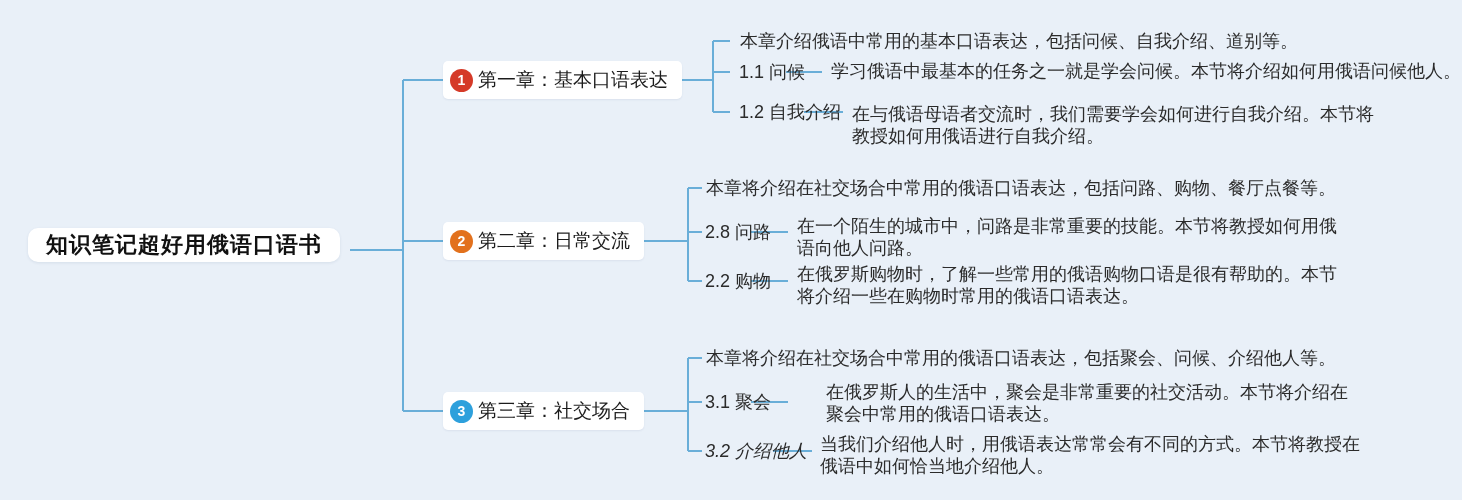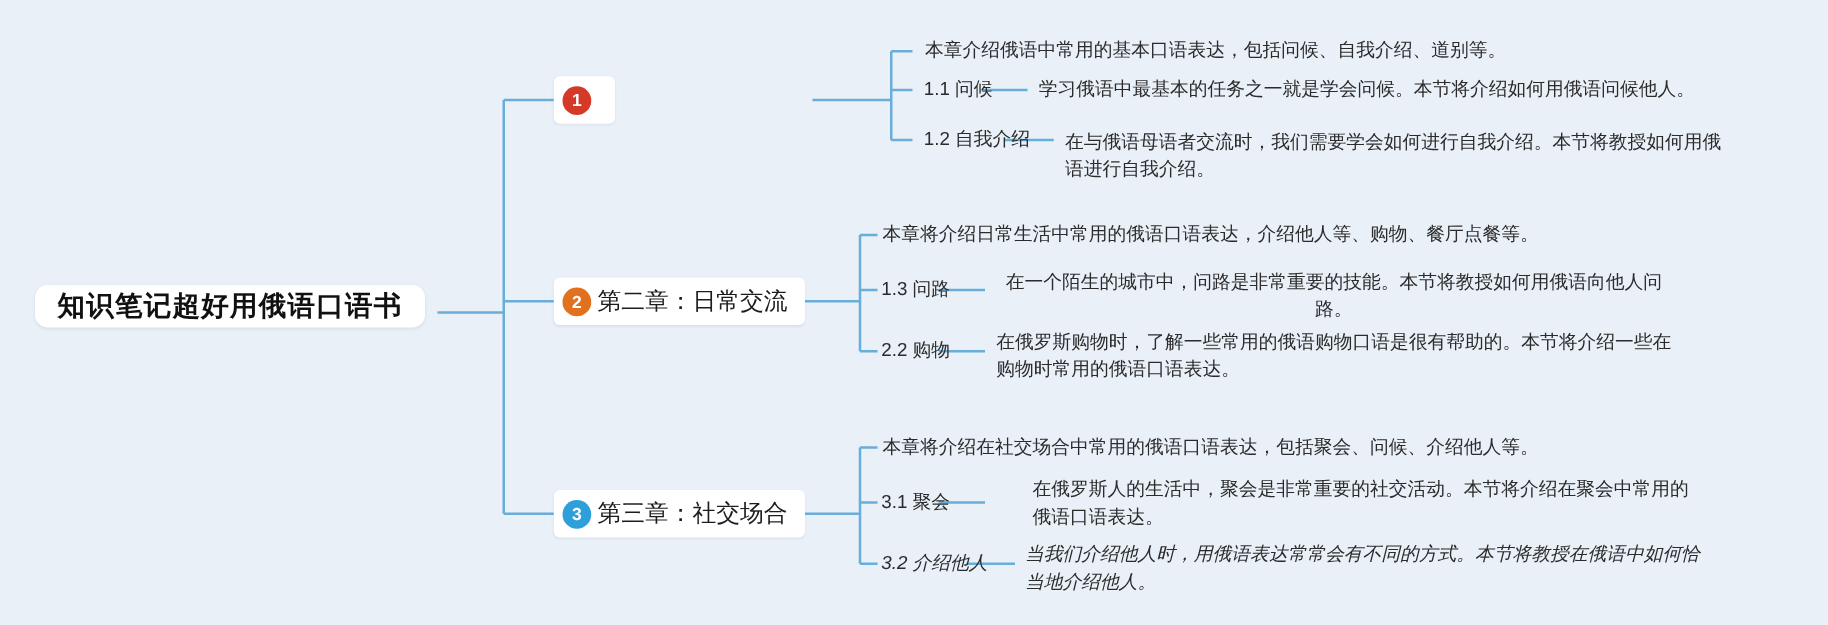--- a/index.html
+++ b/index.html
@@ -11,40 +11,40 @@
              font-size:22px;font-weight:bold;color:#111;letter-spacing:1px;
              box-shadow:0 1px 3px rgba(40,70,110,.10);}
   .chapter-node{height:38px;padding:0 14px 0 7px;border-radius:5px;font-size:19px;color:#1c1c1c;
                 box-shadow:0 1px 2px rgba(40,70,110,.08);}
   .chapter-node .badge{width:23px;height:23px;border-radius:50%;margin-right:5px;flex:0 0 auto;
                 display:flex;align-items:center;justify-content:center;
                 color:#fff;font-size:14px;font-weight:bold;}
   .ch1{left:443px;top:61px;}
   .ch2{left:443px;top:222px;}
   .ch3{left:443px;top:392px;}
-  .txt{position:absolute;z-index:2;font-size:15px;line-height:22px;color:#2b2b2b;}
+  .txt{position:absolute;z-index:2;font-size:18px;line-height:22px;color:#2b2b2b;}
   .nowrap{white-space:nowrap;}
   
   .n1 {left:740px;top:30px;}
   .s11{left:739px;top:61px;}
-  .d11{left:831px;top:61px;}
+  .d11{left:831px;top:61px;font-family:Liberation Mono, monospace;}
   .s12{left:739px;top:101px;}
   .d12{left:852px;top:103px;width:535px;}
   
   .n2 {left:706px;top:177px;}
   .s21{left:705px;top:221px;}
-  .d21{left:797px;top:215px;width:540px;text-align:center;}
+  .d21{left:797px;top:215px;width:540px;}
   .s22{left:705px;top:270px;}
   .d22{left:797px;top:263px;width:540px;}
   
   .n3 {left:706px;top:347px;}
   .s31{left:705px;top:391px;text-align:center;}
   .d31{left:826px;top:381px;width:535px;}
   .s32{left:705px;top:440px;font-style:italic;}
-  .d32{left:820px;top:433px;width:540px;font-style:italic;}
+  .d32{left:820px;top:433px;width:540px;}
 </style>
 </head>
 <body>
 
 <div class="canvas" style="background: rgb(233, 240, 248);">
 
   <svg class="connectors" width="1462" height="500">
     <g fill="none" stroke-width="2" stroke="#69aed8">
 
       <line x1="350" y1="250" x2="403" y2="250"></line>
@@ -78,38 +78,39 @@
       <line x1="773" y1="451" x2="812" y2="451"></line>
     </g>
   </svg>
 
   <div class="node root-node">
     <span>知识笔记超好用俄语口语书</span>
   </div>
 
   <div class="node chapter-node ch1">
     <span class="badge" style="background: rgb(213, 58, 40);">1</span>
+    <span>第一章：基本口语表达</span>
   </div>
   <div class="node chapter-node ch2">
     <span class="badge" style="background: rgb(226, 113, 29);">2</span>
     <span>第二章：日常交流</span>
   </div>
   <div class="node chapter-node ch3">
     <span class="badge" style="background: rgb(45, 160, 220);">3</span>
     <span>第三章：社交场合</span>
   </div>
 
   <div class="txt nowrap n1">本章介绍俄语中常用的基本口语表达，包括问候、自我介绍、道别等。</div>
   <div class="txt nowrap s11">1.1 问候</div>
   <div class="txt nowrap d11">学习俄语中最基本的任务之一就是学会问候。本节将介绍如何用俄语问候他人。</div>
   <div class="txt nowrap s12">1.2 自我介绍</div>
   <div class="txt d12">在与俄语母语者交流时，我们需要学会如何进行自我介绍。本节将教授如何用俄语进行自我介绍。</div>
 
-  <div class="txt nowrap n2">本章将介绍日常生活中常用的俄语口语表达，介绍他人等、购物、餐厅点餐等。</div>
-  <div class="txt nowrap s21">1.3 问路</div>
+  <div class="txt nowrap n2">本章将介绍在社交场合中常用的俄语口语表达，包括问路、购物、餐厅点餐等。</div>
+  <div class="txt nowrap s21">2.8 问路</div>
   <div class="txt d21">在一个陌生的城市中，问路是非常重要的技能。本节将教授如何用俄语向他人问路。</div>
   <div class="txt nowrap s22">2.2 购物</div>
   <div class="txt d22">在俄罗斯购物时，了解一些常用的俄语购物口语是很有帮助的。本节将介绍一些在购物时常用的俄语口语表达。</div>
 
   <div class="txt nowrap n3">本章将介绍在社交场合中常用的俄语口语表达，包括聚会、问候、介绍他人等。</div>
   <div class="txt nowrap s31">3.1 聚会</div>
   <div class="txt d31">在俄罗斯人的生活中，聚会是非常重要的社交活动。本节将介绍在聚会中常用的俄语口语表达。</div>
   <div class="txt nowrap s32">3.2 介绍他人</div>
   <div class="txt d32">当我们介绍他人时，用俄语表达常常会有不同的方式。本节将教授在俄语中如何恰当地介绍他人。</div>
 

